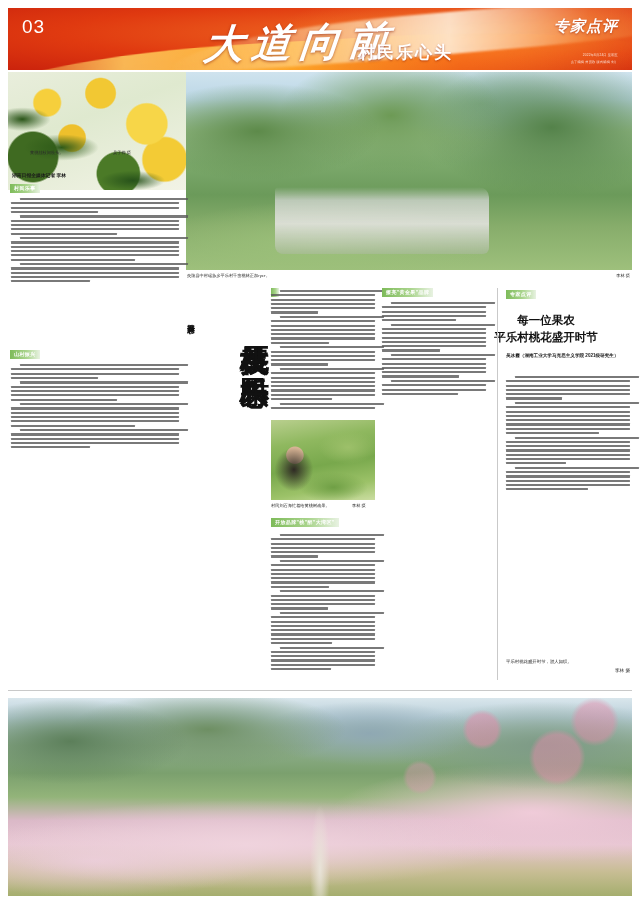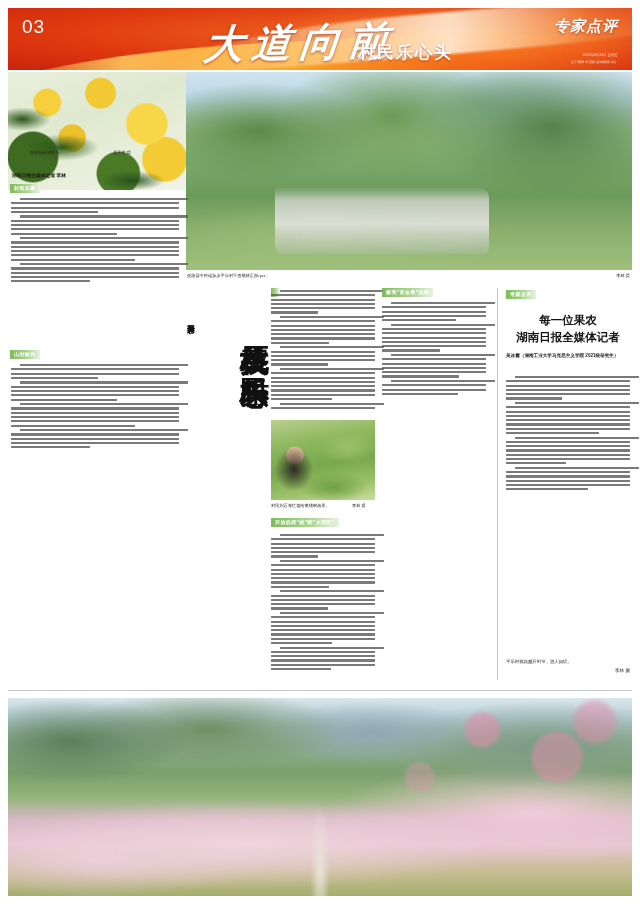--- a/index.html
+++ b/index.html
@@ -199,21 +199,21 @@
     height: 262px;
   }
   .kicker-vert {
     position: absolute; left: 186px; top: 318px;
     color: #111; font-size: 7.5px; font-weight: 700; line-height: 1.25;
     font-family: "Liberation Sans", sans-serif;
     writing-mode: vertical-rl; text-orientation: upright;
     height: 56px; letter-spacing: .5px;
   }
   .headline-right {
-    position: absolute; left: 506px; top: 312px; width: 124px;
+    position: absolute; left: 484px; top: 312px; width: 124px;
     text-align: center; color: #111;
     font-size: 11.5px; font-weight: 700; line-height: 1.5;
     font-family: Liberation Mono, monospace;
   }
   .byline-right {
     position: absolute; left: 506px; top: 352px; width: 124px;
     color: #1a1a1a; font-size: 4.6px; line-height: 1.6;
     font-family: "Liberation Sans", sans-serif; font-weight: 700;
   }
   .byline-left {
@@ -454,21 +454,21 @@
       </div>
       <div class="para">
         <div class="line indent" style="width: 100%;"></div>
         <div class="line" style="width: 100%;"></div>
         <div class="line" style="width: 100%;"></div>
         <div class="line" style="width: 73%;"></div>
       </div>
     </div>
 
   <div class="badge" style="left:506px; top:290px;">专家点评</div>
-  <div class="headline-right"><span>每一位果农</span><br><span>湖南日报全媒体记者</span></div>
+  <div class="headline-right"><span>每一位果农</span><br><span>平乐村桃花盛开时节</span></div>
   <div class="byline-right">吴冰霞（湖南工业大学马克思主义学院 2021级研究生）</div>
   <div class="col" id="col-right" style="left:506px; top:376px; width:124px;">
       <div class="para">
         <div class="line indent" style="width: 100%;"></div>
         <div class="line" style="width: 100%;"></div>
         <div class="line" style="width: 100%;"></div>
         <div class="line" style="width: 100%;"></div>
         <div class="line" style="width: 100%;"></div>
         <div class="line" style="width: 45%;"></div>
       </div>

